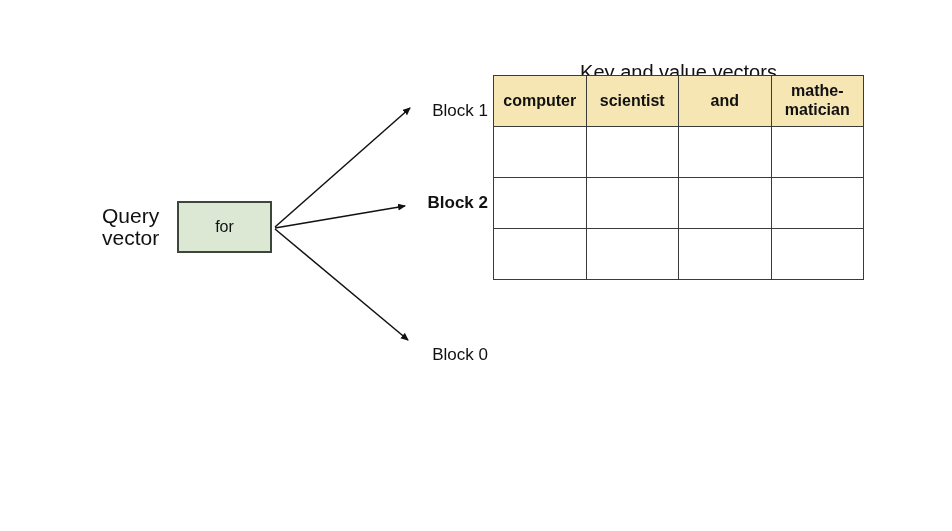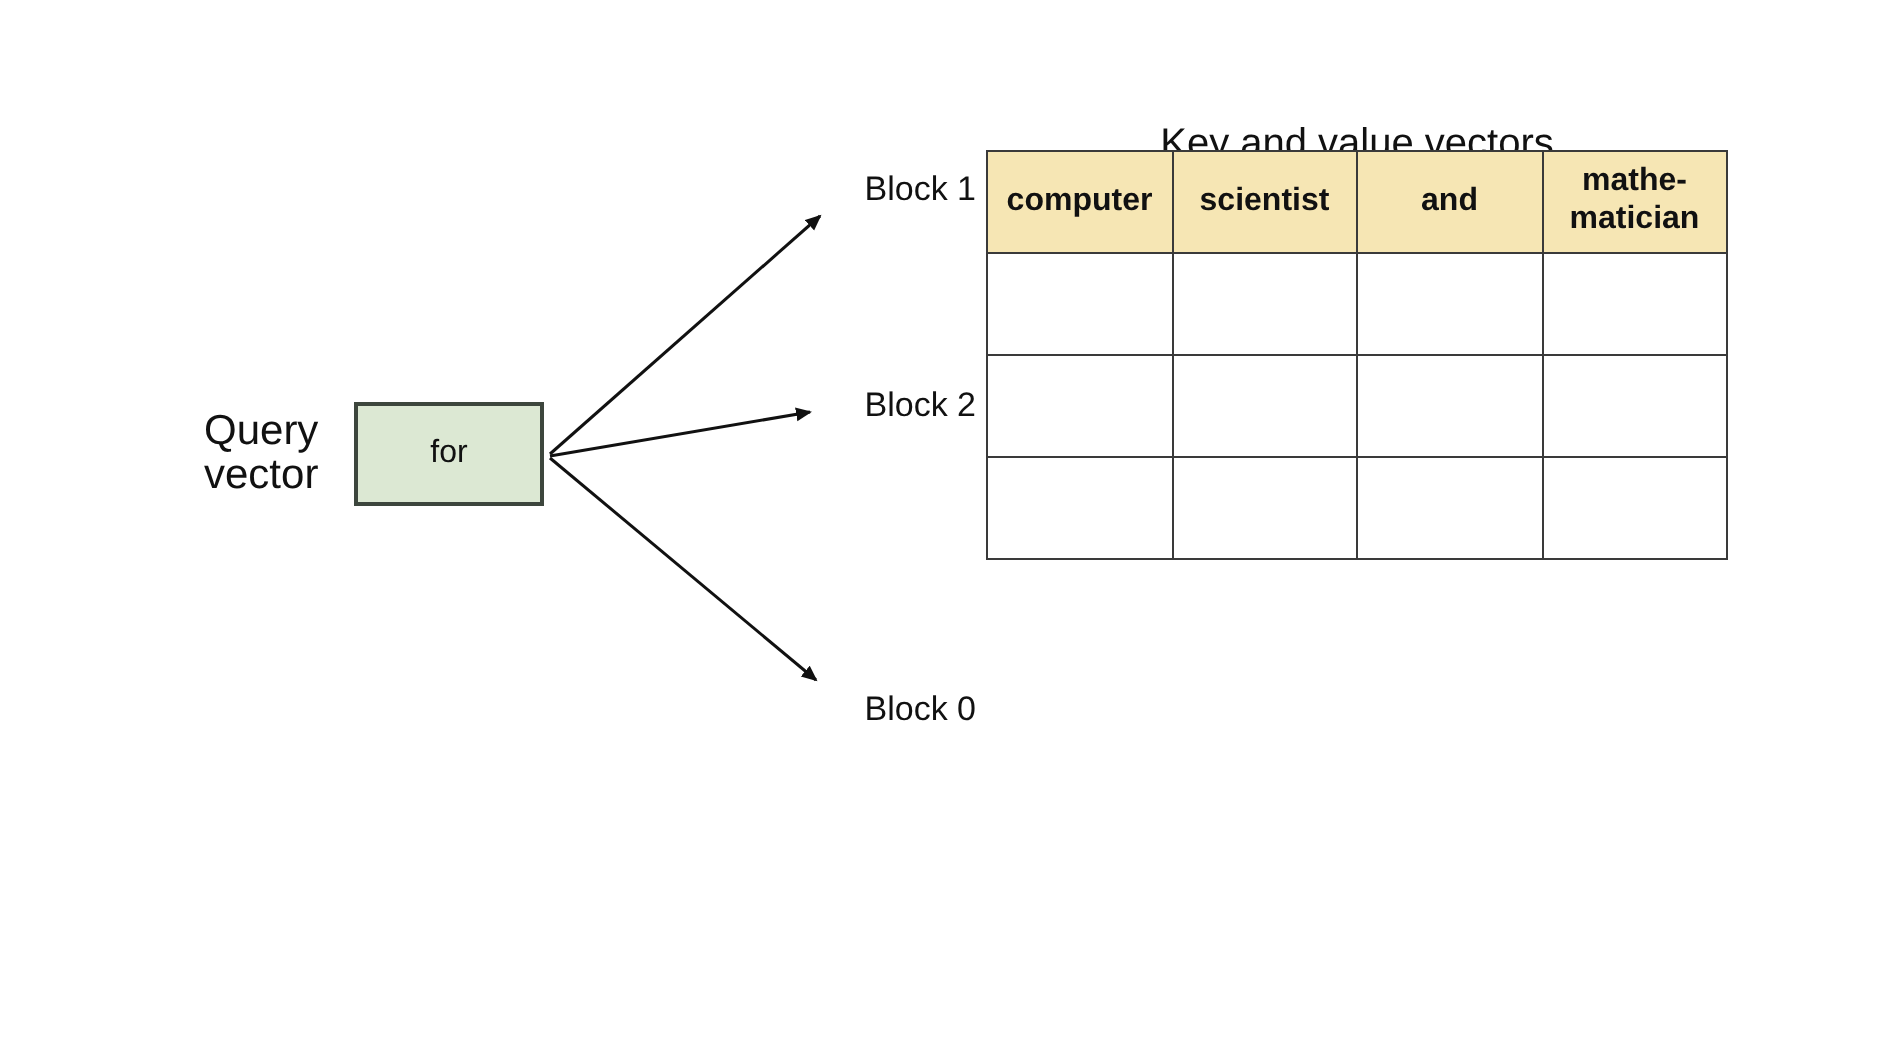--- a/index.html
+++ b/index.html
@@ -53,22 +53,22 @@
   }
   table.kv-table td.hl { background: var(--hl); }
   .block-label {
     position: absolute;
     left: 360px; width: 128px;
     text-align: right;
     font-size: 17px;
     line-height: 22px;
     color: var(--ink);
   }
-  .block-label.b1 { top: 84px; }
-  .block-label.b2 { top: 192px; }
+  .block-label.b1 { top: 100px; }
+  .block-label.b2 { top: 192px; font-weight: bold; }
   .block-label.b0 { top: 344px; }
   .query-label {
     position: absolute;
     left: 102px; top: 205px;
     font-size: 21px;
     line-height: 22px;
     color: var(--ink);
   }
   .query-box {
     position: absolute;

